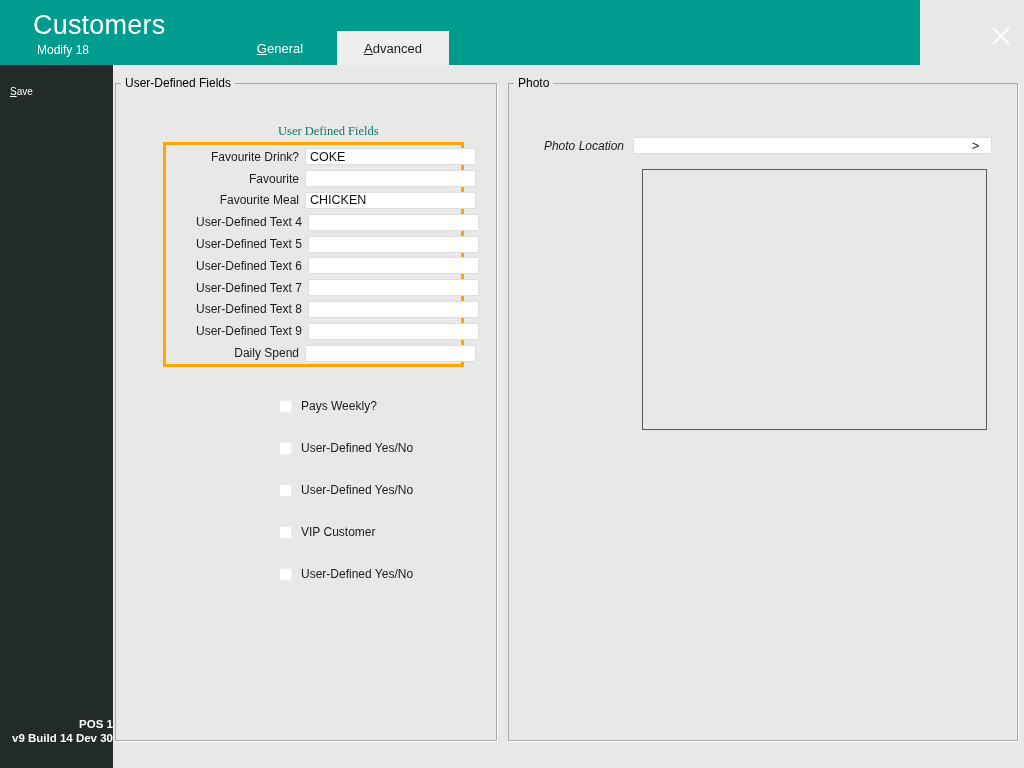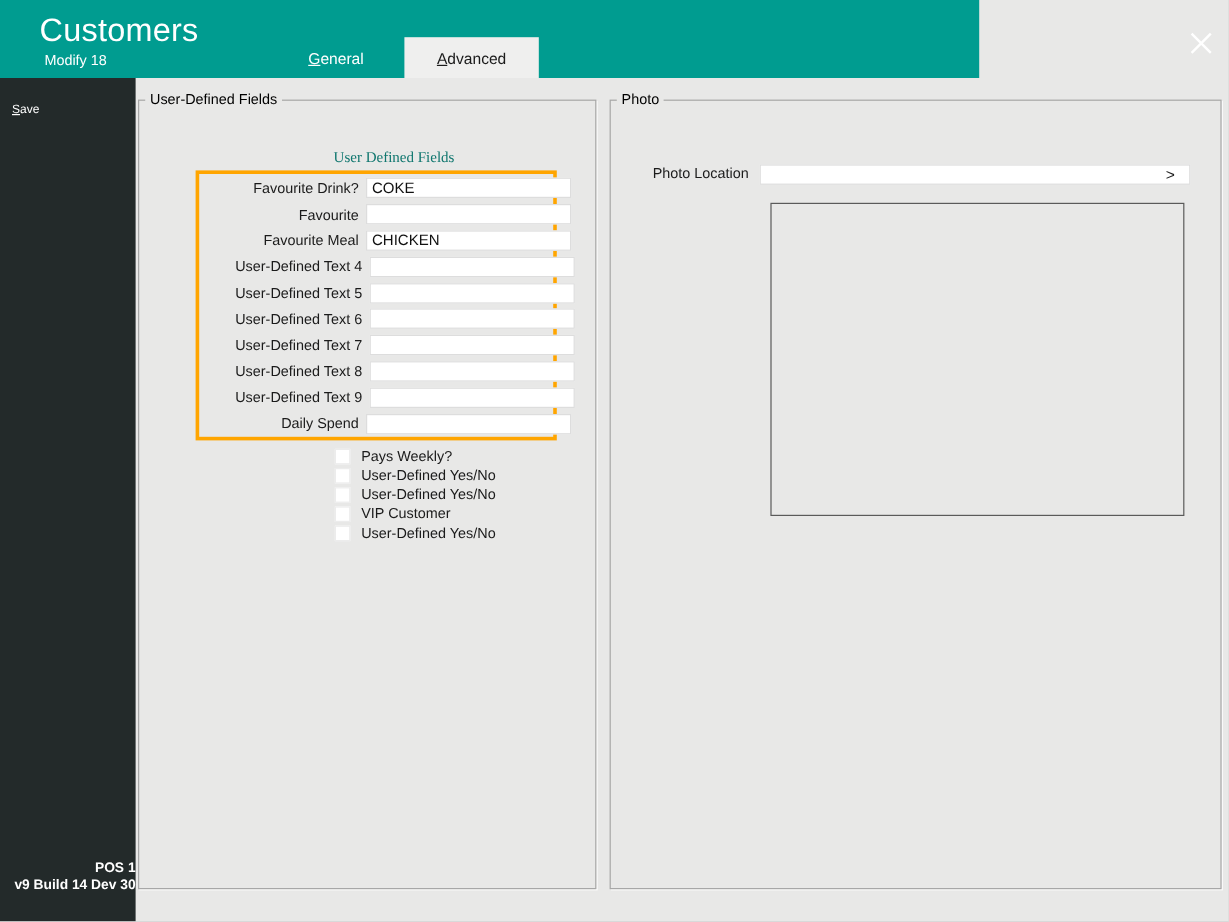--- a/index.html
+++ b/index.html
@@ -4,21 +4,21 @@
 <style>
   * { margin:0; padding:0; box-sizing:border-box; }
   html,body { background:#cfcfcf; }
   .app {
     position:relative; width:1024px; height:768px; overflow:hidden;
     background:#e8e8e7; font-family:"Liberation Sans", sans-serif; color:#1b1b1b;
   }
 
   
   .header {
-    position:absolute; left:0; top:0; width:816px; height:65px;
+    position:absolute; left:0; top:0; width:920px; height:65px;
     background:#009c90;
   }
   .title {
     position:absolute; left:33px; top:10px;
     font-size:27px; font-weight:400; color:#ffffff; letter-spacing:0.2px;
   }
   .subtitle {
     position:absolute; left:37px; top:43px;
     font-size:12px; color:#ffffff;
   }
@@ -74,31 +74,31 @@
   .flabel {
     flex:0 0 109px; text-align:right; padding-right:6px;
     font-size:12px; color:#1b1b1b; white-space:nowrap;
   }
   .ftext {
     width:181px; height:17px; border:1px solid #dddddd; background:#ffffff;
     font-family:"Liberation Sans", sans-serif; font-size:12.5px; color:#111111;
     padding:0 4px; outline:none;
   }
   .checks { position:absolute; left:163px; top:288px; }
-  .crow { display:flex; align-items:center; height:16px; }
+  .crow { display:flex; align-items:center; height:16px;margin-top:26px; }
   .cbox {
     width:13px; height:13px; background:#ffffff; border:1px solid #ececec;
     flex:0 0 13px;
   }
   .clabel { margin-left:9px; font-size:12px; color:#1b1b1b; white-space:nowrap; }
 
   
   .photo-row {
     position:absolute; left:0; top:53px; width:510px; height:17px;
-    display:flex; 
+    display:flex; align-items:center;font-style:italic;
   }
   .photo-label {
     flex:0 0 124px; text-align:right; padding-right:9px;
     font-size:12px; color:#1b1b1b; white-space:nowrap;
   }
   .photo-input {
     width:359px; height:17px; background:#ffffff; border:1px solid #dddddd;
     display:flex; align-items:center; justify-content:space-between;
     padding:0 4px; font-size:12.5px;
   }

